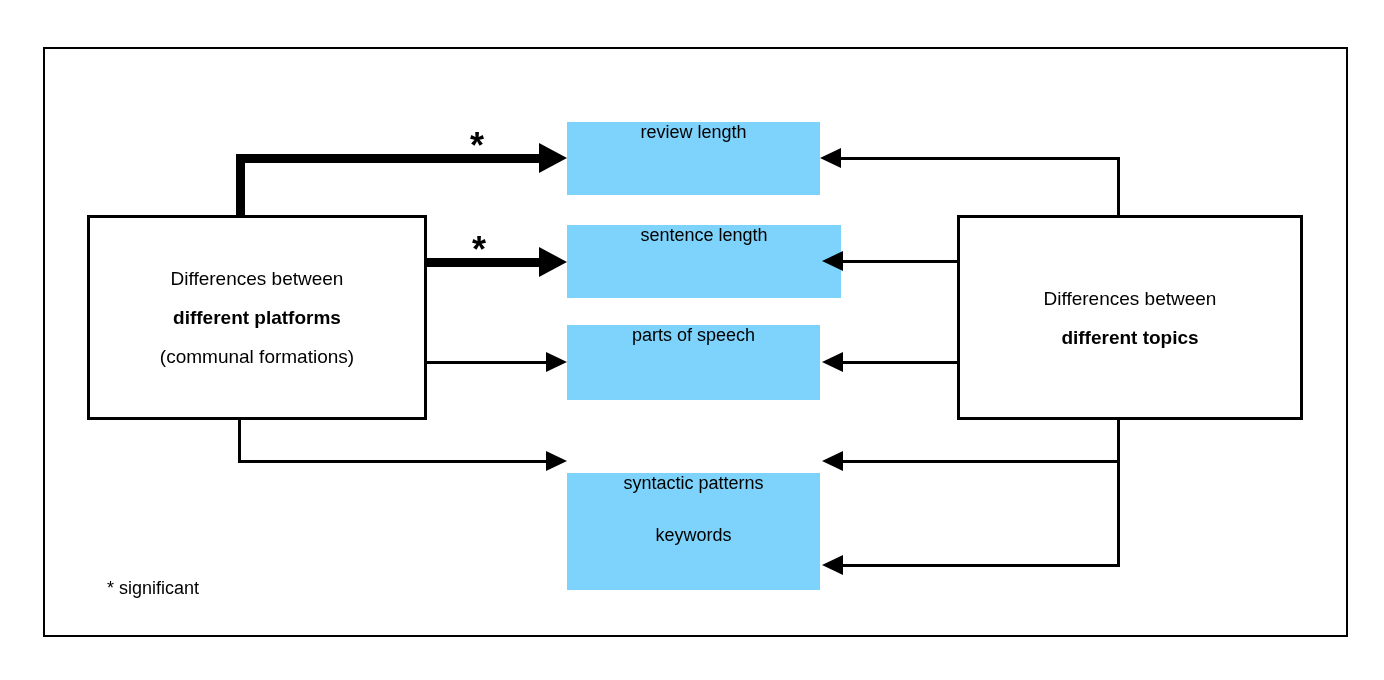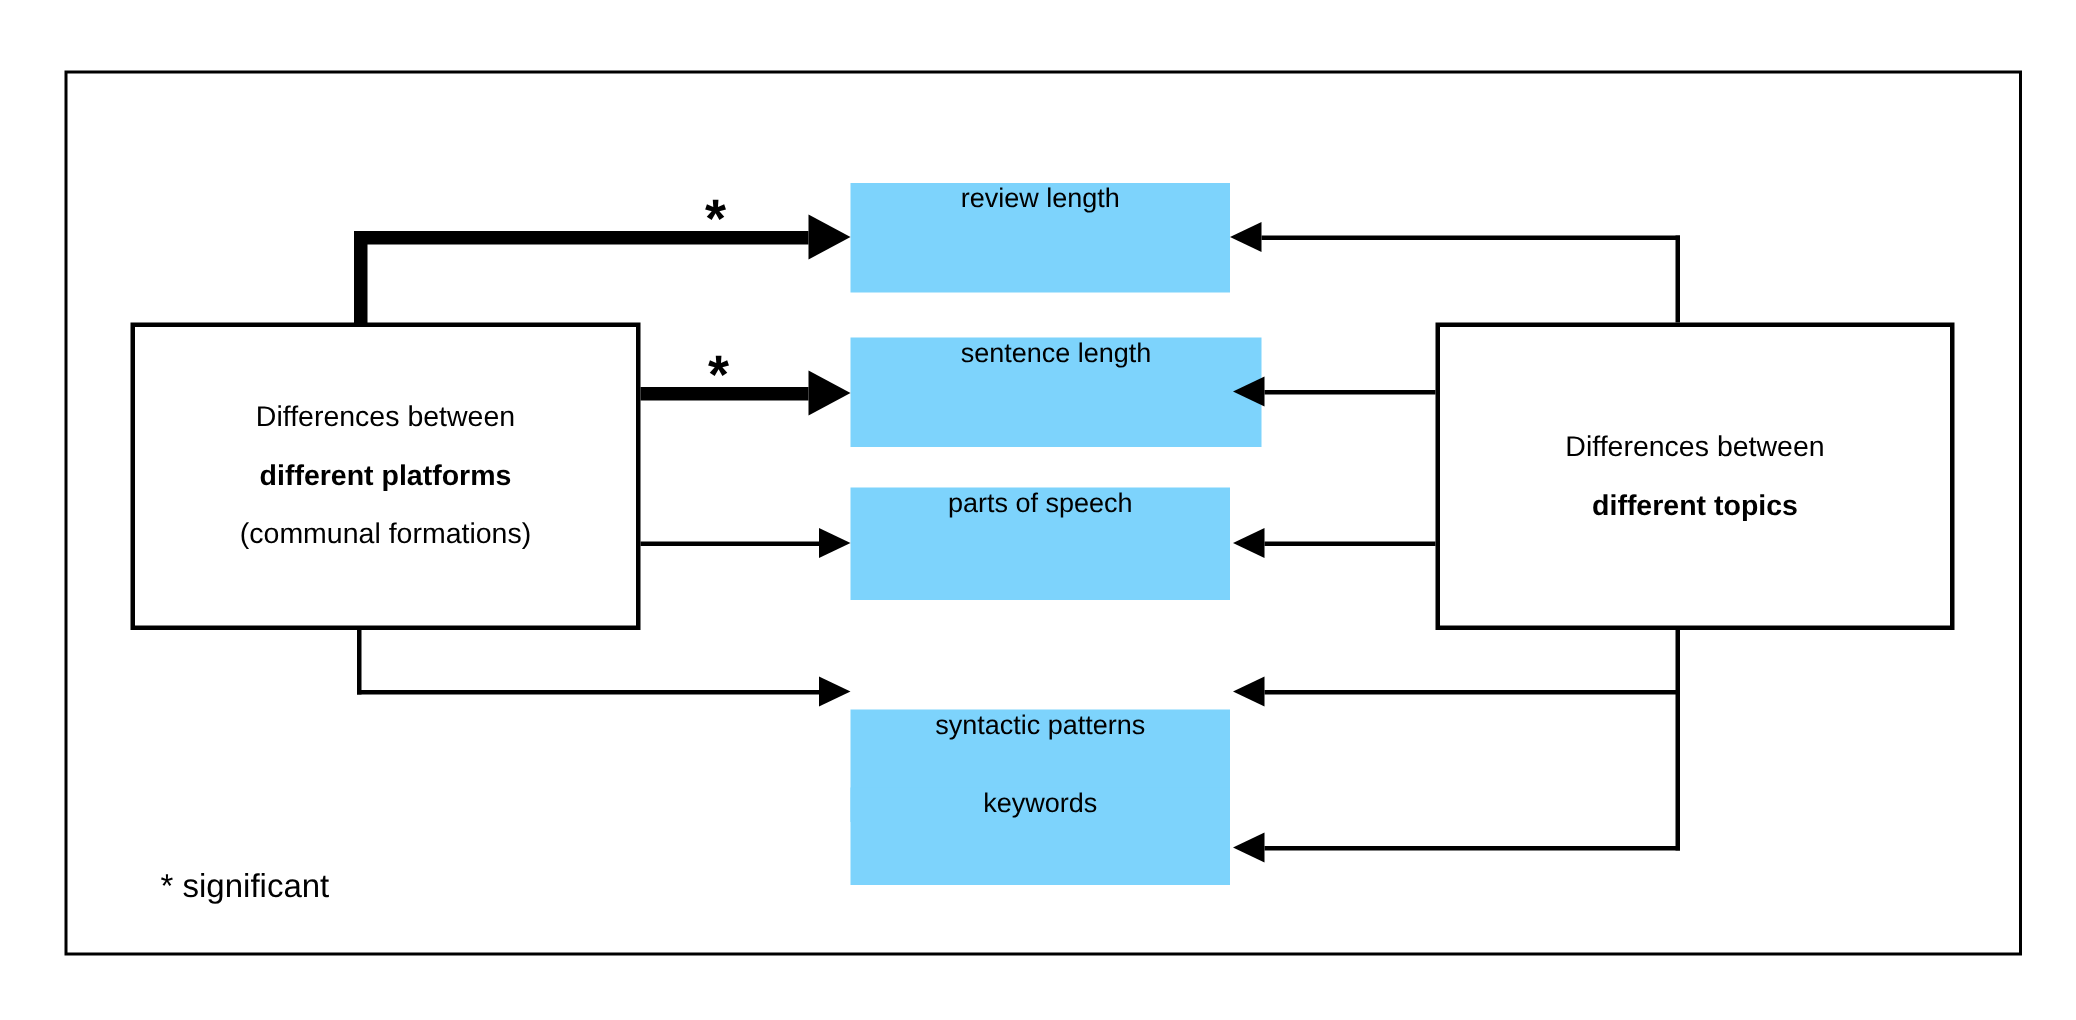--- a/index.html
+++ b/index.html
@@ -59,21 +59,21 @@
     border-top: 10px solid transparent;
     border-bottom: 10px solid transparent;
     border-right: 21px solid #000000;
   }
   .asterisk {
     font-size: 36px;
     line-height: 1;
     font-weight: bold;
   }
   .footnote {
-    font-size: 22px;
+    font-size: 18px;
   }
 </style>
 </head>
 <body>
 
 <div id="stage">
 
   <div class="abs frame" style="left:43px; top:47px; width:1301px; height:586px;"></div>
 
   <div class="abs node" style="left:87px; top:215px; width:340px; height:205px;">

